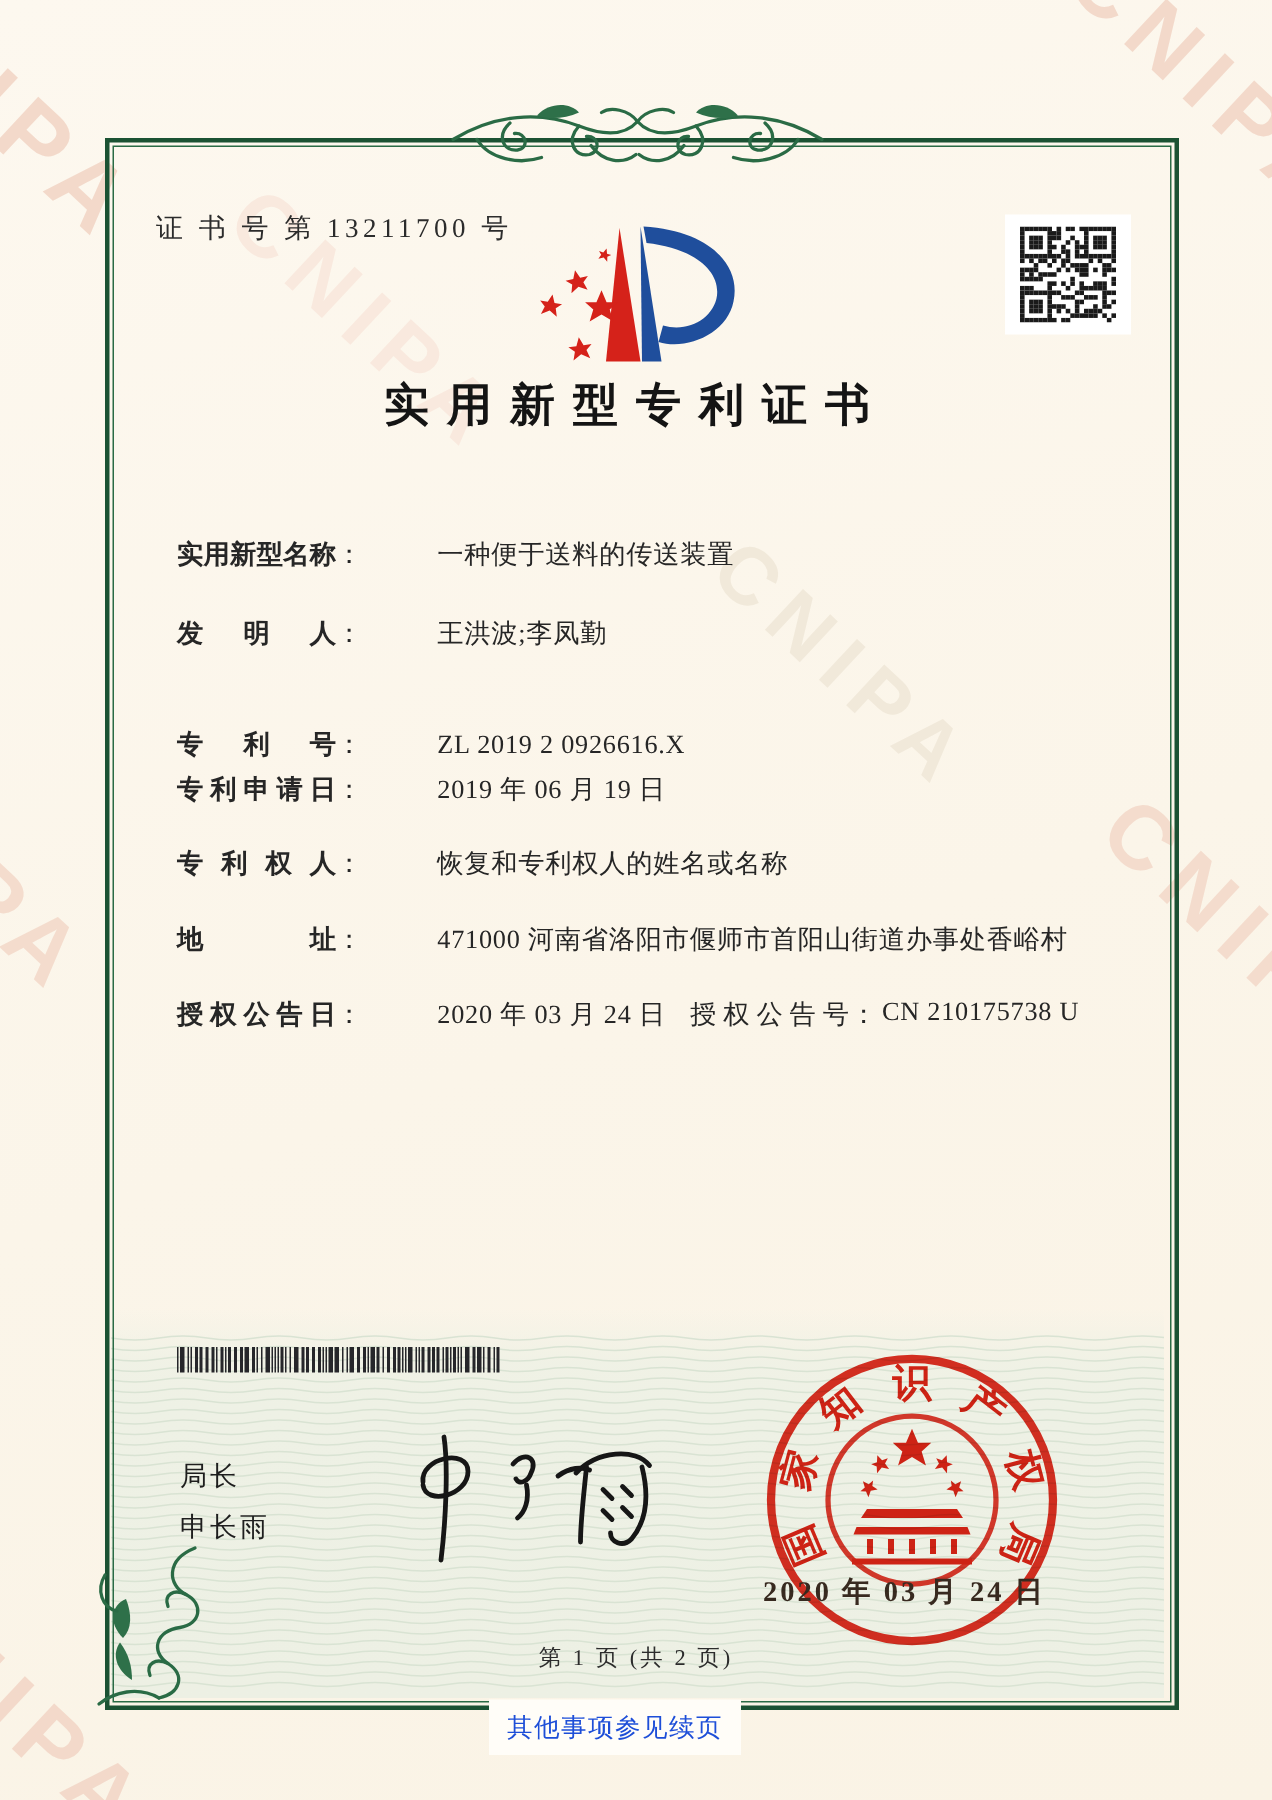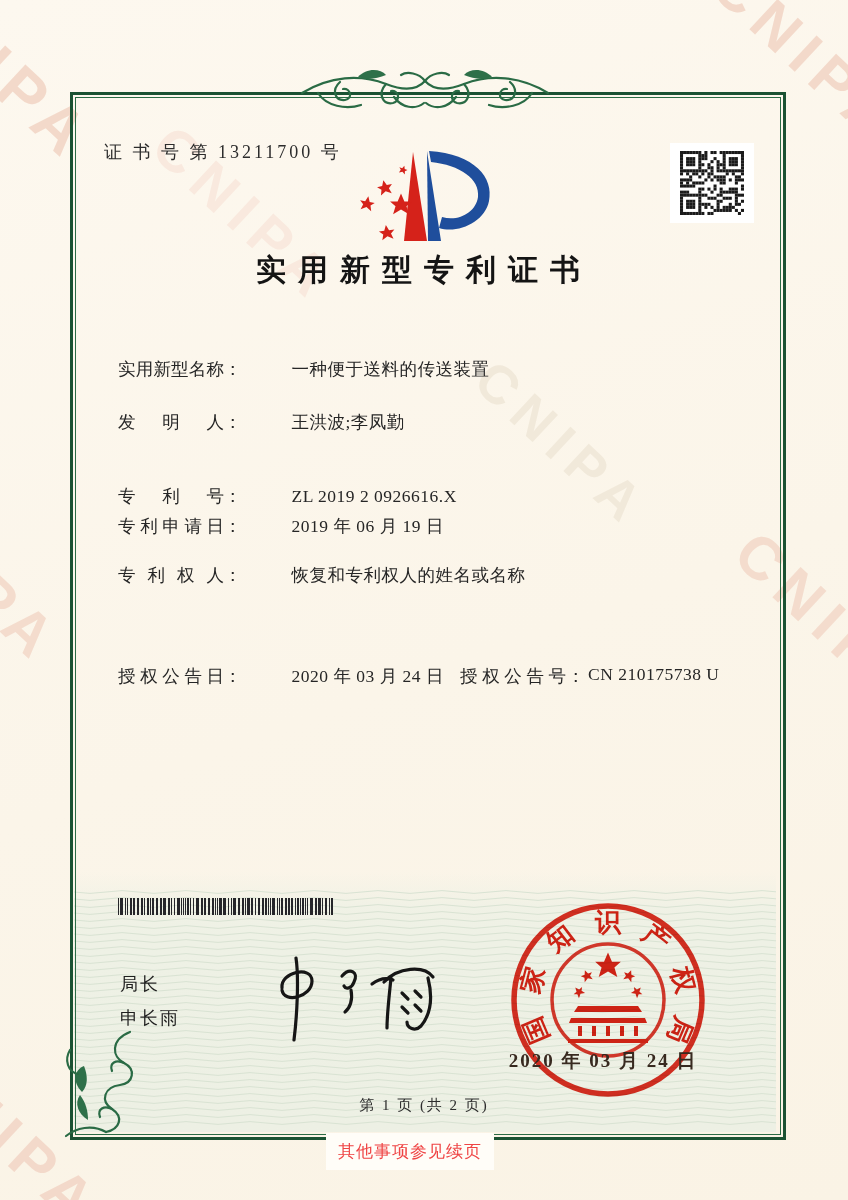--- a/index.html
+++ b/index.html
@@ -37,21 +37,21 @@
   
   .cert-no{position:absolute;left:104px;top:140px;font-size:18px;letter-spacing:3px;color:#2c2c2c;}
   .logo{position:absolute;left:340px;top:146px;}
   .qr-box{position:absolute;left:670px;top:143px;width:84px;height:80px;background:#fff;
           display:flex;align-items:center;justify-content:center;}
   .title{position:absolute;left:0;top:250px;width:100%;text-align:center;
          font-size:30px;font-weight:bold;letter-spacing:12px;color:#141414;}
 
   
   .row{position:absolute;left:118px;width:622px;font-size:17.5px;color:#262626;}
-  .lab{display:inline-block;width:106px;text-align:justify;text-align-last:justify;vertical-align:top;}
+  .lab{display:inline-block;width:106px;text-align:justify;text-align-last:justify;vertical-align:top;font-weight:bold;}
   .colon{display:inline-block;margin-right:6px;}
   .val{letter-spacing:.5px;margin-left:44px;}
   .lab2{position:absolute;left:342px;top:0;display:inline-block;width:106px;
         text-align:justify;text-align-last:justify;}
   .colon2{position:absolute;left:449px;top:0;}
   .val2{position:absolute;left:470px;top:0;letter-spacing:.5px;}
 
   
   .body-text{position:absolute;left:118px;top:698px;width:618px;font-size:17.5px;
              line-height:27.6px;text-align:justify;color:#242424;}
@@ -72,21 +72,21 @@
   .seal-ring span{position:absolute;font-size:26px;font-weight:700;color:#dd2517;
                   font-family:"Liberation Serif","DejaVu Serif",serif;}
   .seal-date{position:absolute;left:0;top:148px;width:190px;text-align:center;
              font-size:19px;letter-spacing:2px;color:#3c2c23;font-weight:600;}
 
   
   .page-info{position:absolute;left:0;top:1096px;width:100%;text-align:center;
              font-size:15px;letter-spacing:2px;color:#2c2c2c;}
   .note-box{position:absolute;left:326px;top:1133px;width:168px;height:37px;background:#fffdf8;
             display:flex;align-items:center;justify-content:center;font-size:17px;
-            letter-spacing:1px;color:#ef4444;}
+            letter-spacing:1px;color:#1d4ed8;}
 </style>
 </head>
 <body>
 
 <div class="page">
 
   <div class="wm wm-a">CNIPA</div>
   <div class="wm wm-b">CNIPA</div>
   <div class="wm wm-c">CNIPA</div>
   <div class="wm wm-d">CNIPA</div>
@@ -438,20 +438,23 @@
   </div>
   <div class="row" style="top:484px">
     <span class="lab">专利号</span><span class="colon">：</span><span class="val">ZL 2019 2 0926616.X</span>
   </div>
   <div class="row" style="top:514px">
     <span class="lab">专利申请日</span><span class="colon">：</span><span class="val">2019 年 06 月 19 日</span>
   </div>
   <div class="row" style="top:563px">
     <span class="lab">专利权人</span><span class="colon">：</span><span class="val">恢复和专利权人的姓名或名称</span>
   </div>
+  <div class="row" style="top:614px">
+    <span class="lab">地址</span><span class="colon">：</span><span class="val">471000 河南省洛阳市偃师市首阳山街道办事处香峪村</span>
+  </div>
   <div class="row" style="top:664px">
     <span class="lab">授权公告日</span><span class="colon">：</span><span class="val">2020 年 03 月 24 日</span>
     <span class="lab2">授权公告号</span><span class="colon2">：</span><span class="val2">CN 210175738 U</span>
   </div>
 
   <div class="body-text">
   </div>
 
   <div class="barcode">
     <svg id="bars" width="220" height="18" viewBox="0 0 220 18">

